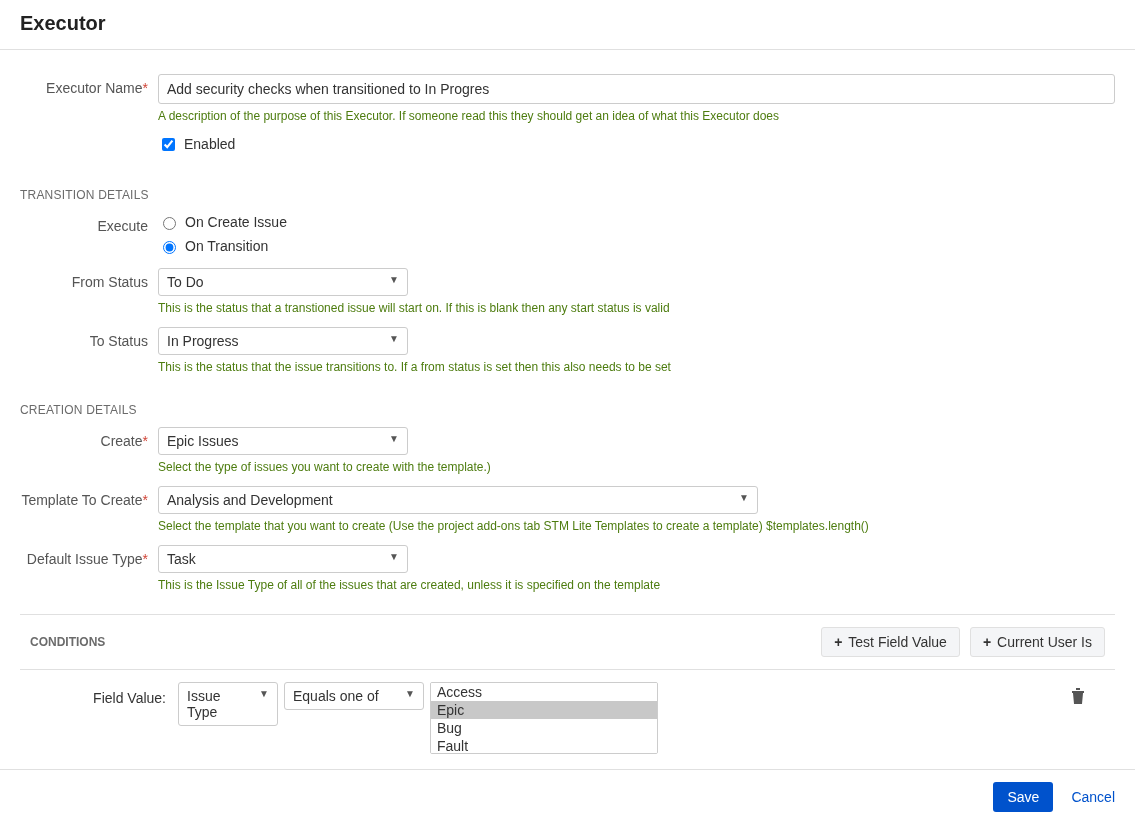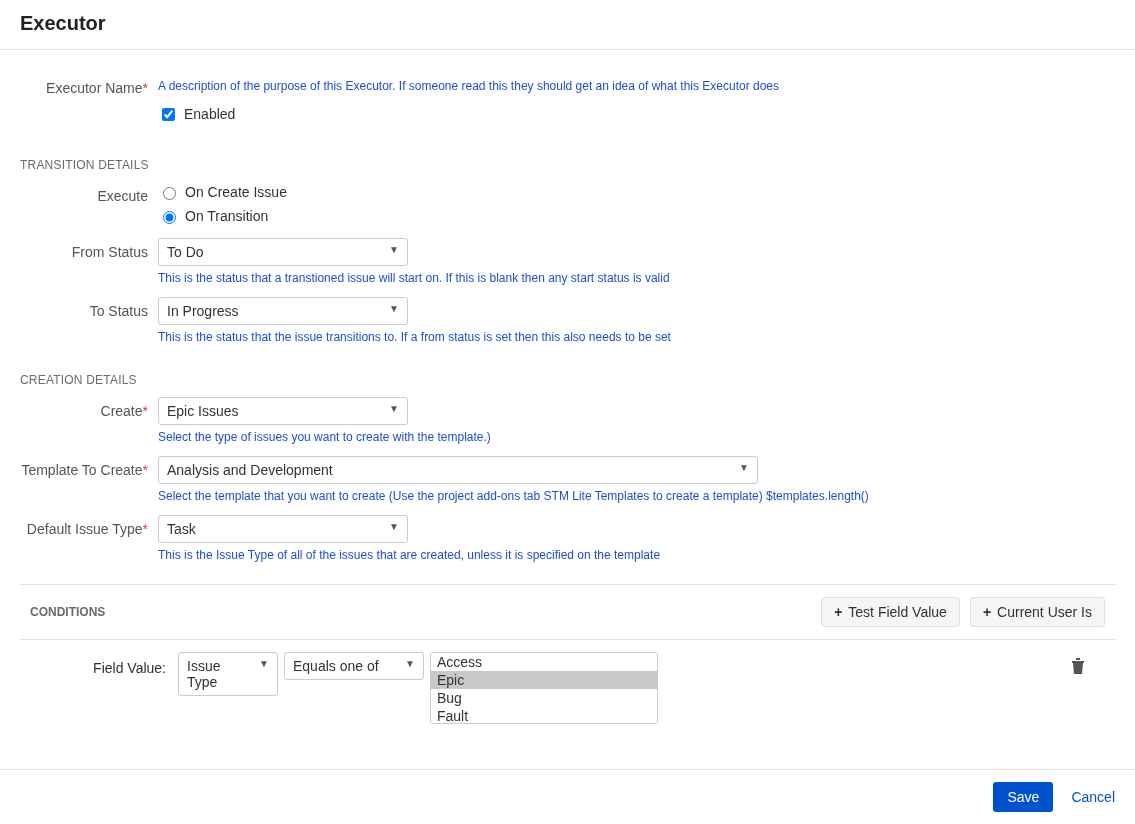--- a/index.html
+++ b/index.html
@@ -44,21 +44,21 @@
   input[type=text].full {
     width: 100%;
     padding: 6px 8px;
     border: 1px solid #ccc;
     border-radius: 3px;
     font-size: 14px;
     color: #333;
   }
   .hint {
     font-size: 12px;
-    color: #1d4ed8;
+    color: #4d7c0f;
     margin-top: 4px;
     line-height: 1.4;
   }
   .section-heading {
     font-size: 12px;
     font-weight: 400;
     color: #6b6b6b;
     letter-spacing: 0.2px;
     margin: 28px 0 10px 0;
   }
@@ -205,20 +205,21 @@
     <h1>Executor</h1>
   </div>
 
   <div class="body">
 
     <div class="form-row">
       <div class="label-col">
         <span>Executor Name</span><span class="req">*</span>
       </div>
       <div class="field-col">
+        <input type="text" class="full" value="Add security checks when transitioned to In Progres" style="">
         <div class="hint">A description of the purpose of this Executor. If someone read this they should get an idea of what this Executor does</div>
         <div class="check-row" style="margin-top:8px;">
           <input type="checkbox" checked="" style="">
           <span>Enabled</span>
         </div>
       </div>
     </div>
 
     <div class="section-heading">TRANSITION DETAILS</div>
 

